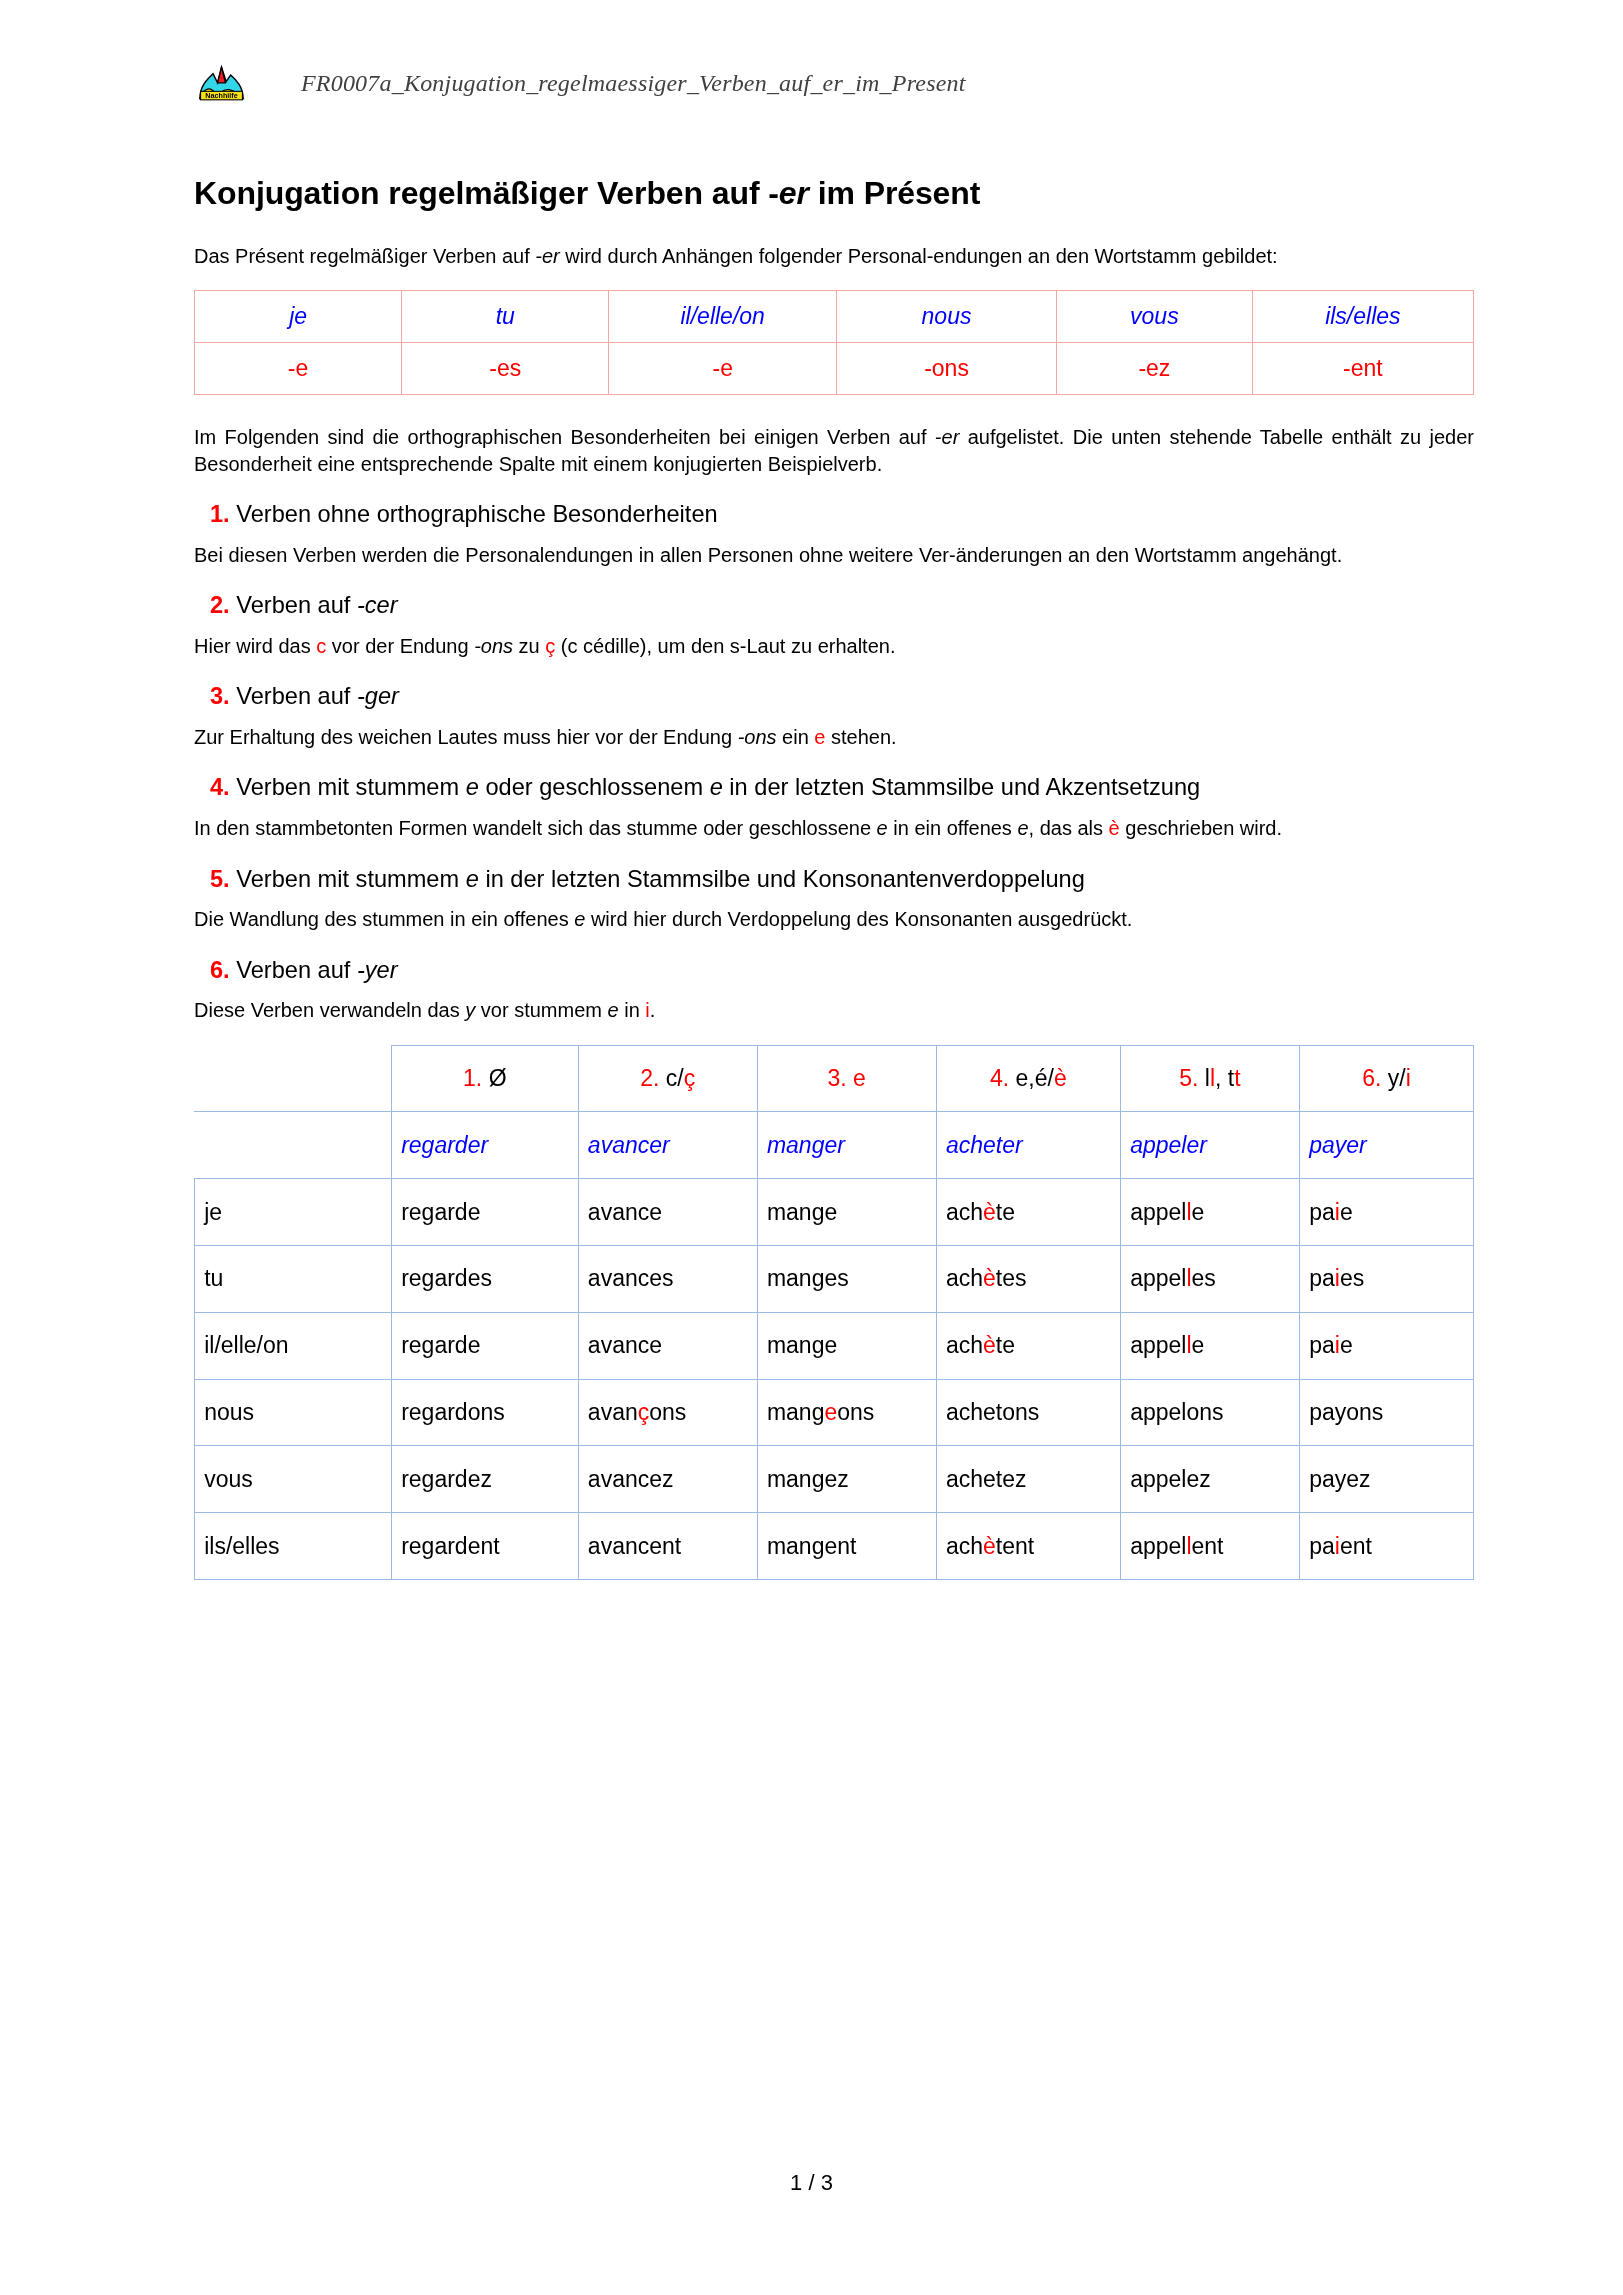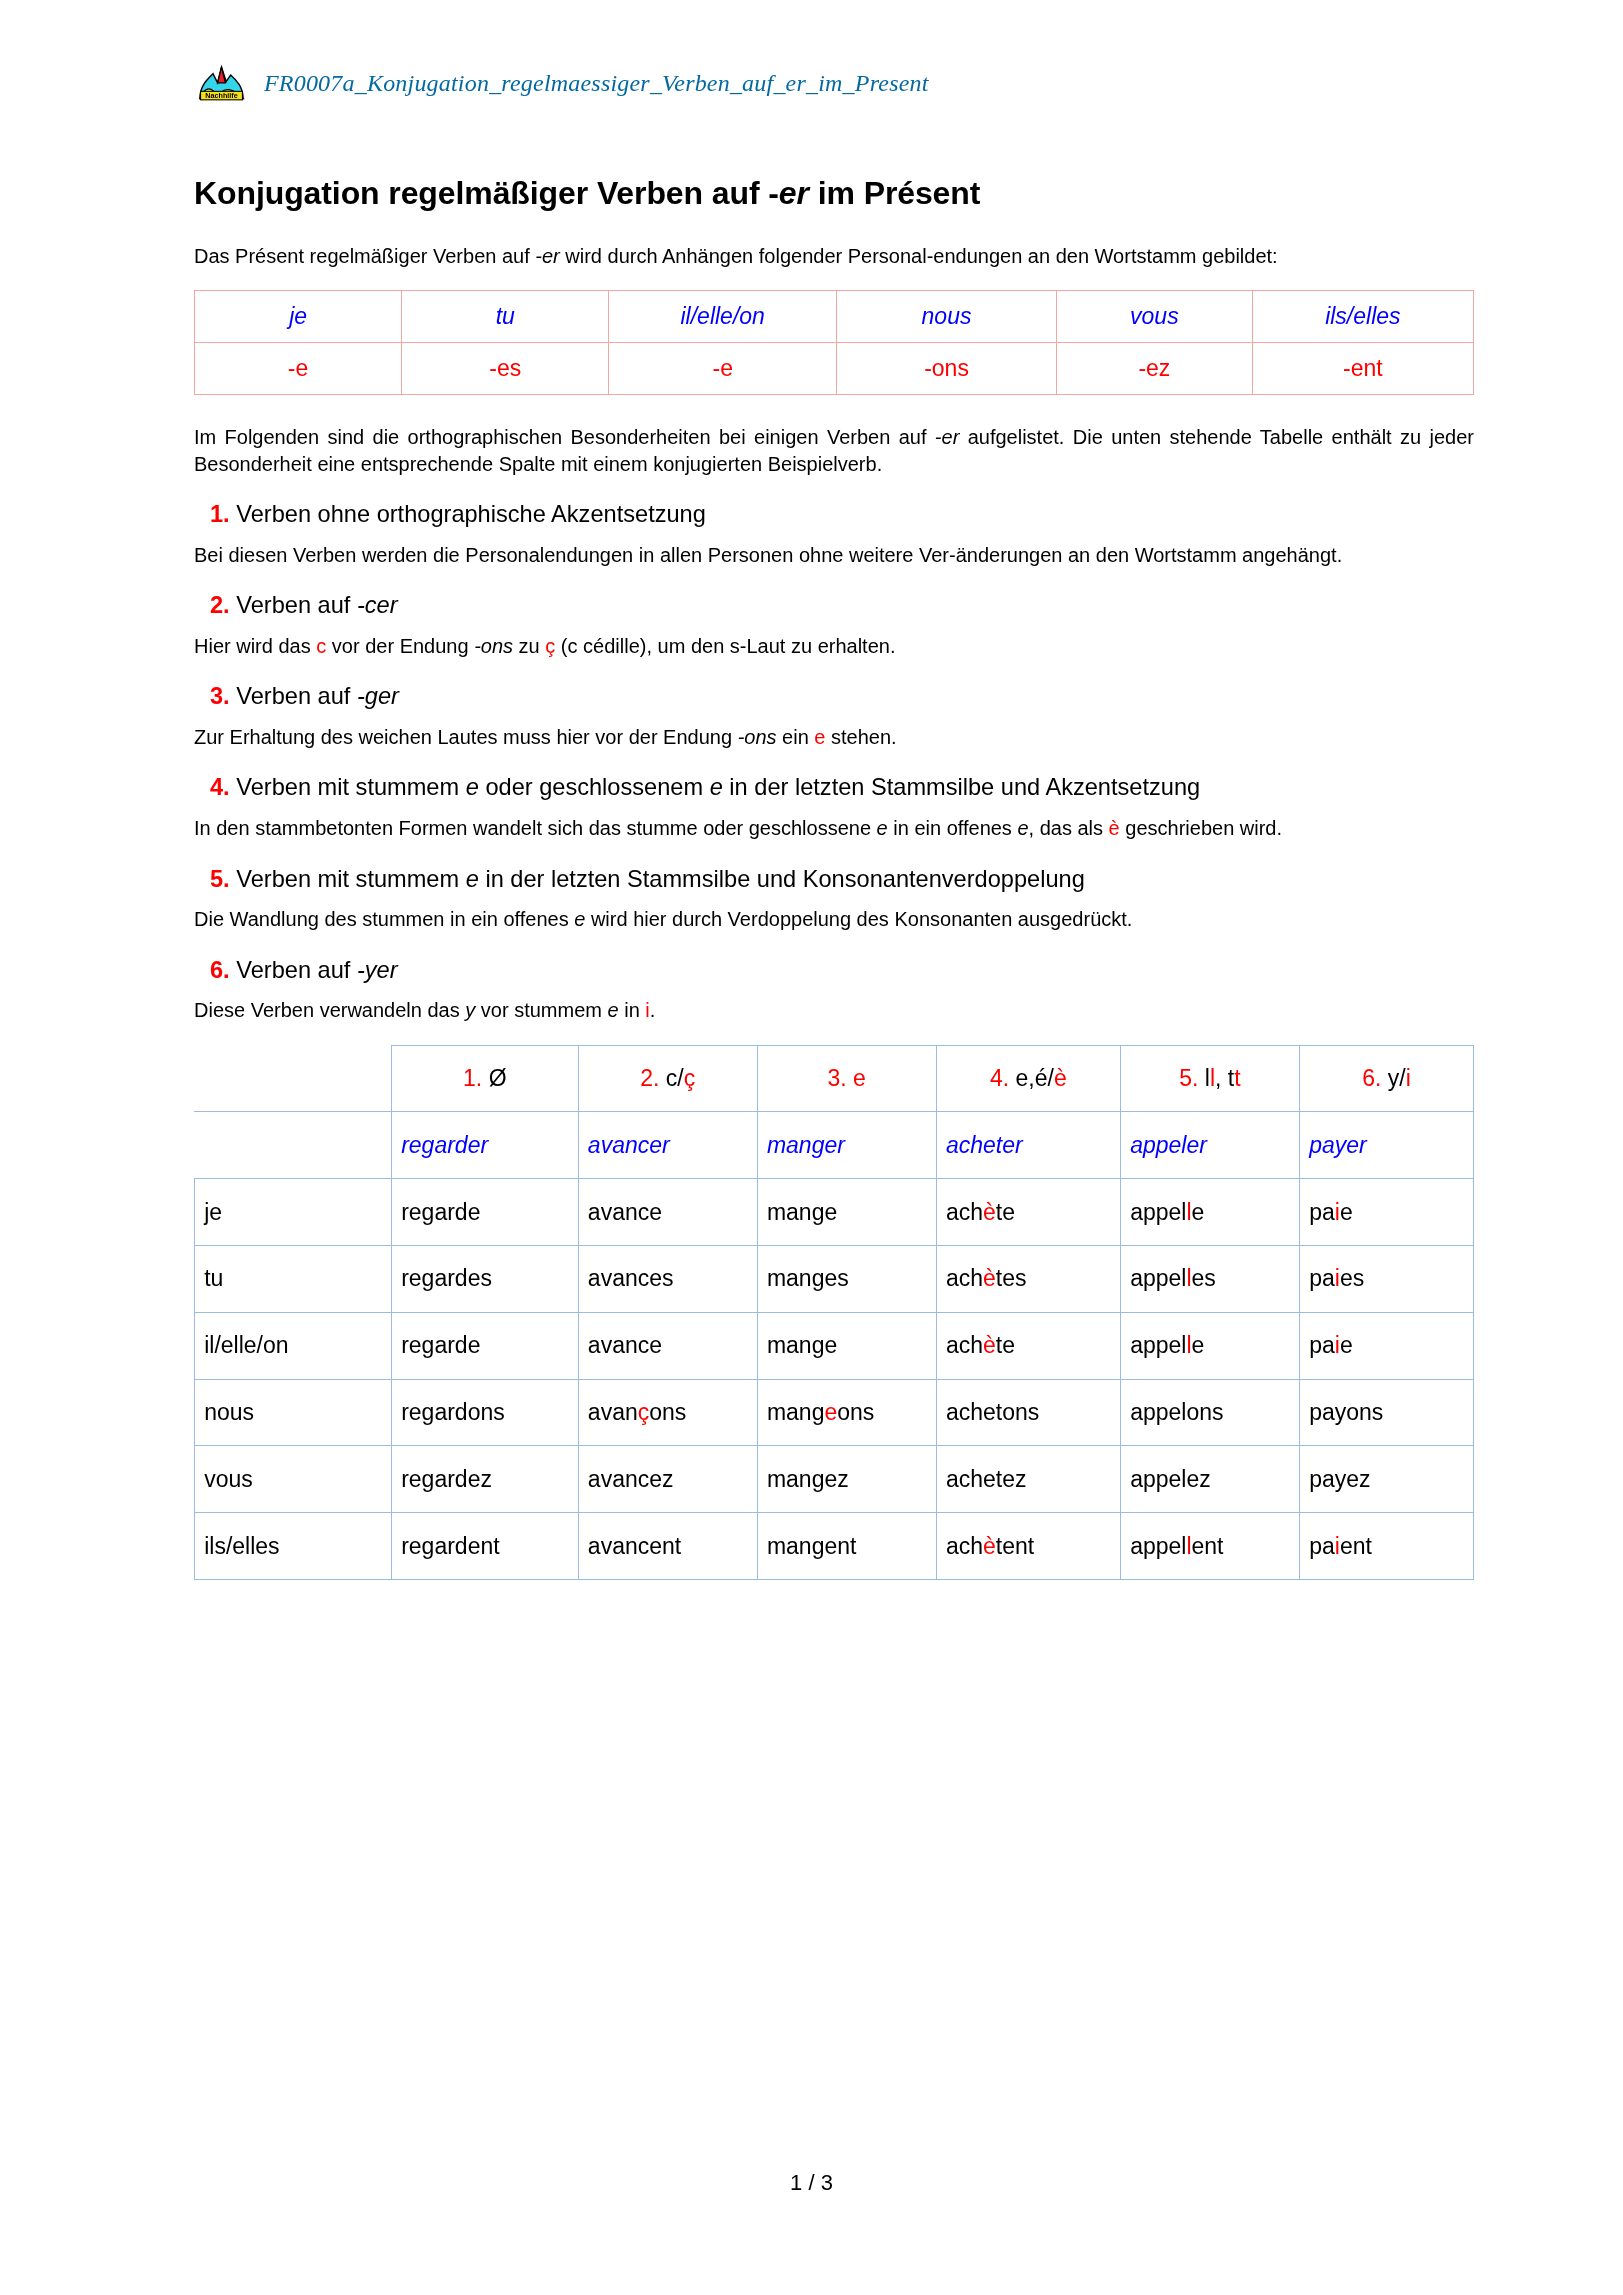--- a/index.html
+++ b/index.html
@@ -34,22 +34,23 @@
     height: 41px;
     position: relative;
     flex: 0 0 auto;
   }
   .logo svg { display: block; }
   .header-title {
     font-family: "Liberation Serif", serif;
     font-style: italic;
     font-size: 24px;
     letter-spacing: 0.2px;
-    color: #0369a1;
+    color: #404040;
     white-space: nowrap;
+    margin-left: 37px;
   }
 
   
   .content {
     position: absolute;
     left: 194px;
     top: 175px;
     width: 1280px;
   }
   h1.doc-title {
@@ -197,21 +198,21 @@
           <td>-e</td>
           <td>-ons</td>
           <td>-ez</td>
           <td>-ent</td>
         </tr>
       </tbody>
     </table>
 
     <p class="para"><span>Im Folgenden sind die orthographischen Besonderheiten bei einigen Verben auf </span><span class="it">-er</span><span> aufgelistet. Die unten stehende Tabelle enthält zu jeder Besonderheit eine entsprechende Spalte mit einem konjugierten Beispielverb.</span></p>
 
-    <p class="num-item nojustify"><span class="num">1.</span> <span>Verben ohne orthographische Akzentsetzung</span></p>
+    <p class="num-item nojustify"><span class="num">1.</span> <span>Verben ohne orthographische Besonderheiten</span></p>
     <p class="para"><span>Bei diesen Verben werden die Personalendungen in allen Personen ohne weitere Ver-änderungen an den Wortstamm angehängt.</span></p>
 
     <p class="num-item nojustify"><span class="num">2.</span> <span>Verben auf </span><span class="it">-cer</span></p>
     <p class="para nojustify last-left"><span>Hier wird das </span><span class="red">c</span><span> vor der Endung </span><span class="it">-ons</span><span> zu </span><span class="red">ç</span><span> (c cédille), um den s-Laut zu erhalten.</span></p>
 
     <p class="num-item nojustify"><span class="num">3.</span> <span>Verben auf </span><span class="it">-ger</span></p>
     <p class="para nojustify last-left"><span>Zur Erhaltung des weichen Lautes muss hier vor der Endung </span><span class="it">-ons</span><span> ein </span><span class="red">e</span><span> stehen.</span></p>
 
     <p class="num-item"><span class="num">4.</span> <span>Verben mit stummem </span><span class="it">e</span><span> oder geschlossenem </span><span class="it">e</span><span> in der letzten Stammsilbe und Akzentsetzung</span></p>
     <p class="para"><span>In den stammbetonten Formen wandelt sich das stumme oder geschlossene </span><span class="it">e</span><span> in ein offenes </span><span class="it">e</span><span>, das als </span><span class="red">è</span><span> geschrieben wird.</span></p>

